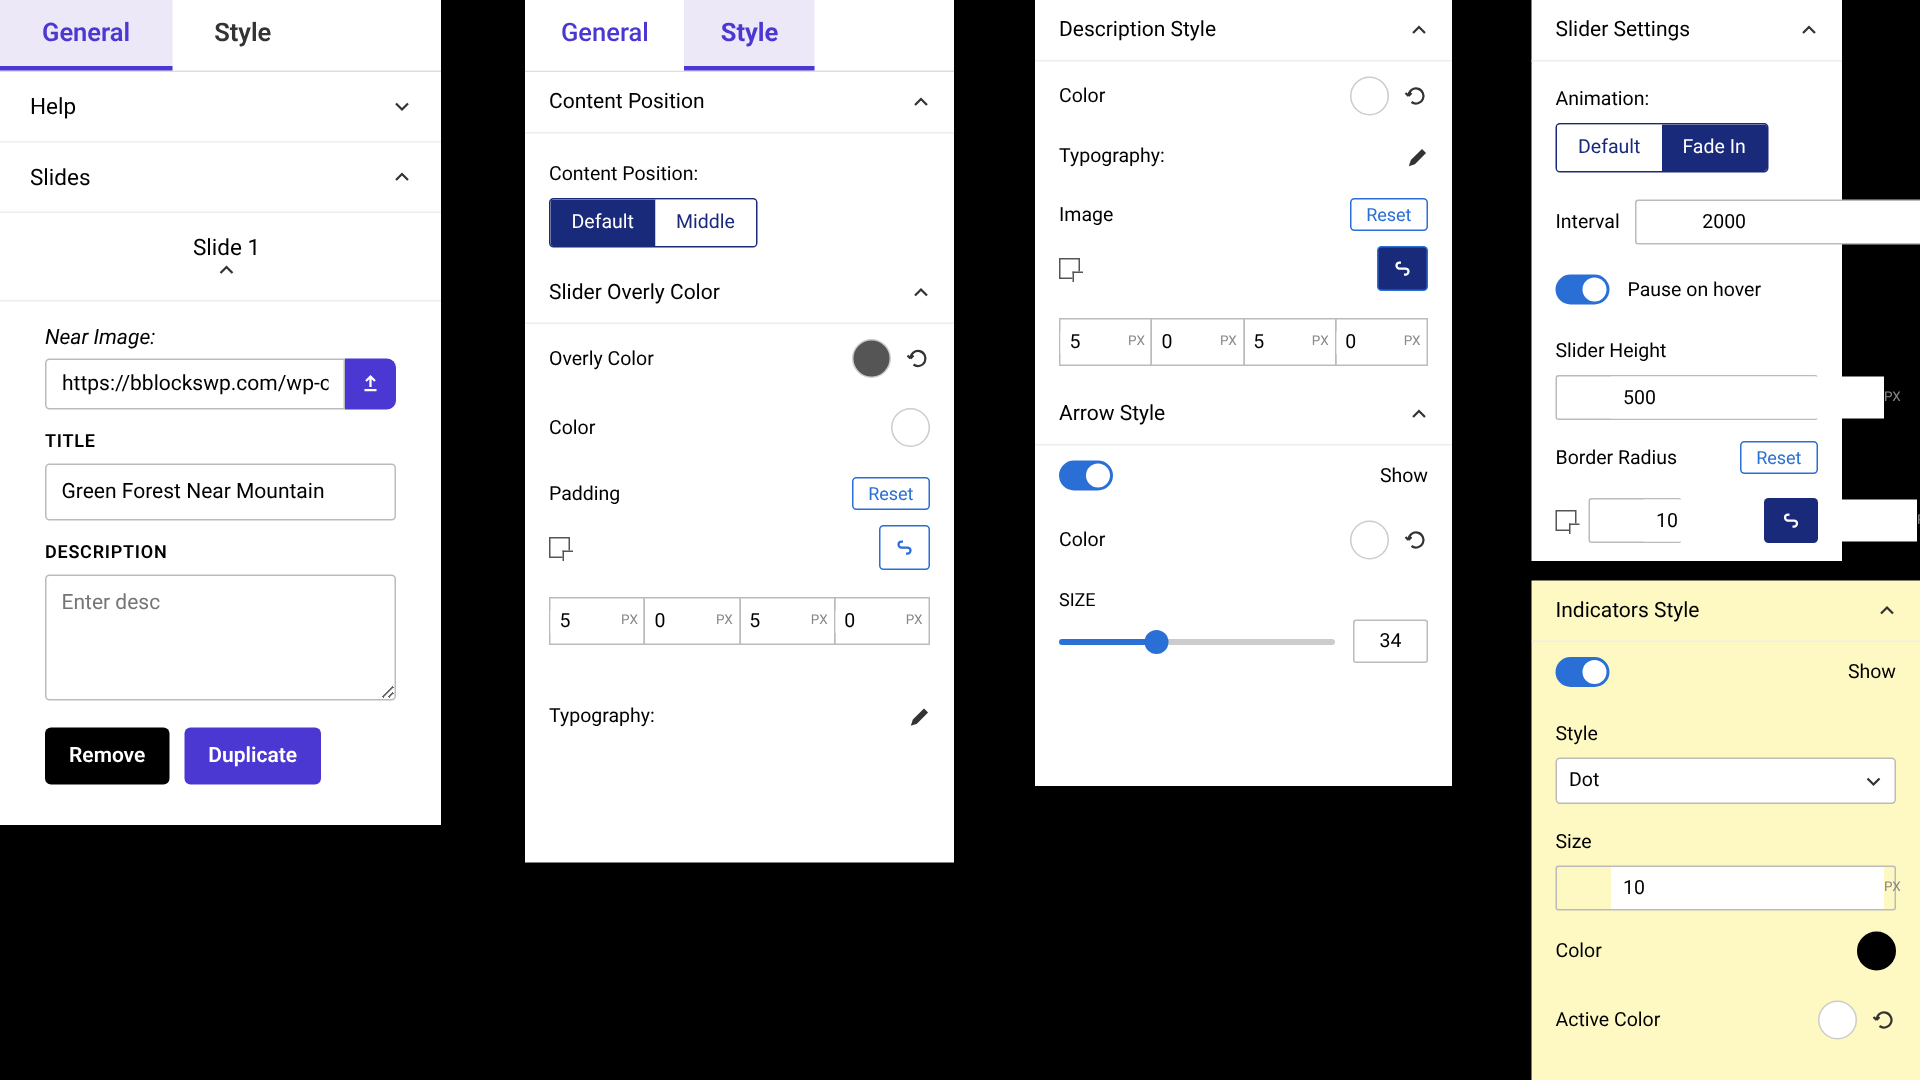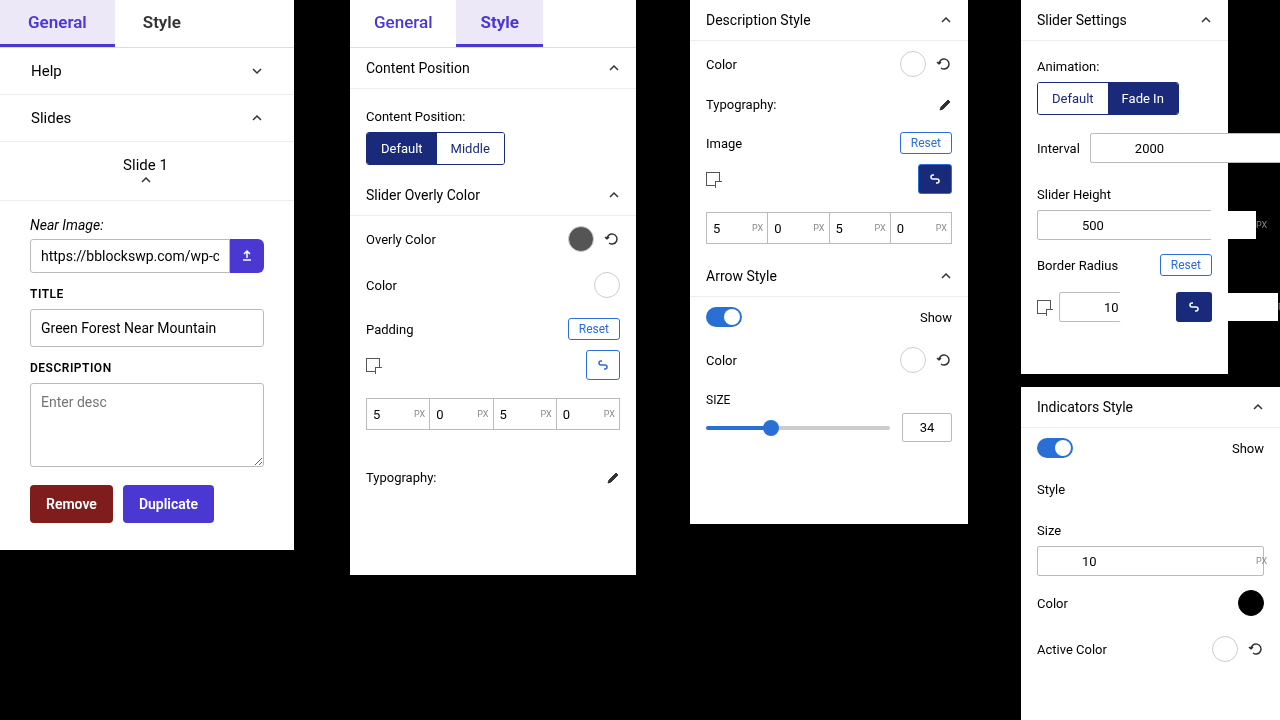--- a/index.html
+++ b/index.html
@@ -5,34 +5,34 @@
   * { box-sizing: border-box; margin: 0; padding: 0; font-family: -apple-system, BlinkMacSystemFont, "Segoe UI", Roboto, sans-serif; }
   body { background: #000; width: 1280px; height: 720px; position: relative; }
   .panel { background: #fff; position: absolute; }
 
   
   .p1 { left: 0; top: 0; width: 294px; height: 550px; }
   .tabs { display: flex; border-bottom: 1px solid #ddd; }
   .tab { padding: 12px 28px; font-size: 17px; font-weight: 600; cursor: pointer; color: #333; text-align: right; }
   .tab.active { color: #4b38d3; border-bottom: 3px solid #4b38d3; background: #ece8f7; }
   .tab.inactive { color: #333; }
-  .section-row { display: flex; justify-content: space-between; align-items: center; padding: 14px 31px; font-size: 15px; border-bottom: 1px solid #eee; cursor: pointer; }
+  .section-row { display: flex; justify-content: space-between; align-items: center; padding: 14px 20px; font-size: 15px; border-bottom: 1px solid #eee; cursor: pointer; }
   .section-row.sub { padding-left: 28px; font-size: 15px; flex-direction: column; }
   .chev { width: 12px; height: 12px; }
   .slide-body { padding: 10px 30px 16px 30px; }
   .label-it { font-style: italic; font-size: 14px; margin: 6px 0; }
   .img-row { display: flex; }
   .img-input { flex: 1; border: 1px solid #bbb; padding: 8px 10px; font-size: 14px; border-radius: 3px 0 0 3px; }
   .upload-btn { width: 38px; background: #4b38d3; border: none; border-radius: 0 6px 6px 0; color: #fff; cursor: pointer; display: flex; align-items: center; justify-content: center; }
   .caps-label { font-size: 12px; font-weight: 600; letter-spacing: 0.5px; margin: 14px 0 8px 0; }
   .text-input { width: 100%; border: 1px solid #bbb; padding: 10px; font-size: 14px; border-radius: 3px; }
   .textarea { width: 100%; height: 84px; border: 1px solid #bbb; padding: 10px; font-size: 14px; border-radius: 3px; resize: both; }
   .btn-row { display: flex; gap: 10px; margin-top: 14px; }
   .btn { padding: 11px 16px; font-size: 14px; font-weight: 600; border: none; border-radius: 4px; color: #fff; cursor: pointer; }
-  .btn.red { background: #7f1d1d; }
+  .btn.red { background: #000000; }
   .btn.purple { background: #4b38d3; }
 
   
   .p2 { left: 350px; top: 0; width: 286px; height: 575px; }
   .p2 .tabs .tab { padding: 12px 24px; }
   .p2 .tab.style-active { color: #4b38d3; border-bottom: 3px solid #4b38d3; background: #ece8f7; font-weight:700;}
   .p2 .tab.gen { color: #4b38d3; background: #fff; font-weight: 500; }
   .inner { padding: 10px 16px; }
   .sec-head { display: flex; justify-content: space-between; align-items: center; padding: 12px 16px; font-size: 14px; border-bottom: 1px solid #eee; cursor: pointer; }
   .sec-head.hl { background: #e6e6e6; }
@@ -69,21 +69,21 @@
 
   
   .p4 { left: 1021px; top: 0; width: 207px; height: 374px; }
   .unit-input { display: flex; border: 1px solid #bbb; border-radius: 2px; height: 30px; padding-left: 36px; }
   .unit-input input { flex: 1; border: none; padding: 0 8px; font-size: 13px; outline:none;}
   .unit-input .u { font-size: 9px; color: #888; display: flex; align-items: center; padding-right: 6px; }
   .br-row { display:flex; align-items:center; gap:8px; padding:6px 16px;}
   .link-box { width:36px; height:30px; background:#1a2a7a; border-radius:3px; display:flex; align-items:center; justify-content:center; cursor:pointer;}
 
   
-  .p5 { left: 1021px; top: 387px; width: 259px; height: 333px; background:#ffffff; overflow:hidden;}
+  .p5 { left: 1021px; top: 387px; width: 259px; height: 333px; background:#fef9c3; overflow:hidden;}
   .select { width: 100%; border: 1px solid #bbb; padding: 7px 8px; font-size: 13px; border-radius: 3px; background:#fff; cursor:pointer; display:flex; justify-content:space-between; align-items:center;}
 
   svg { display:block; }
 </style>
 </head>
 <body>
 
 <div class="panel p1">
   <div class="tabs">
     <div class="tab active">General</div>
@@ -300,20 +300,24 @@
       <button class="seg-btn">Default</button>
       <button class="seg-btn sel">Fade In</button>
     </div>
   </div>
   <div class="row-flex" style="gap:10px;">
     <span style="white-space:nowrap;">Interval</span>
     <div class="unit-input" style="flex:1;">
       <input value="2000" style="">
     </div>
   </div>
+  <div class="row-flex" style="justify-content:flex-start;gap:12px;">
+    <span class="toggle"></span>
+    <span>Pause on hover</span>
+  </div>
   <div style="padding:4px 16px;">
     <div class="small-label">Slider Height</div>
     <div class="unit-input">
       <input value="500" style="">
       <span class="u">PX</span>
     </div>
   </div>
   <div class="row-flex">
     <span>Border Radius</span>
     <button class="reset-btn-sm">Reset</button>
@@ -339,20 +343,26 @@
     <svg class="chev" viewBox="0 0 12 12">
         <path d="M2 8l4-4 4 4" stroke="#333" stroke-width="1.5" fill="none"></path>
       </svg>
   </div>
   <div class="row-flex">
     <span class="toggle"></span>
     <span>Show</span>
   </div>
   <div style="padding:4px 16px;">
     <div class="small-label">Style</div>
+    <div class="select">
+      <span>Dot</span>
+      <svg class="chev" viewBox="0 0 12 12" width="12" height="12">
+          <path d="M2 4l4 4 4-4" stroke="#333" stroke-width="1.5" fill="none"></path>
+        </svg>
+    </div>
   </div>
   <div style="padding:4px 16px;">
     <div class="small-label">Size</div>
     <div class="unit-input">
       <input value="10" style="">
       <span class="u">PX</span>
     </div>
   </div>
   <div class="row-flex">
     <span>Color</span>

